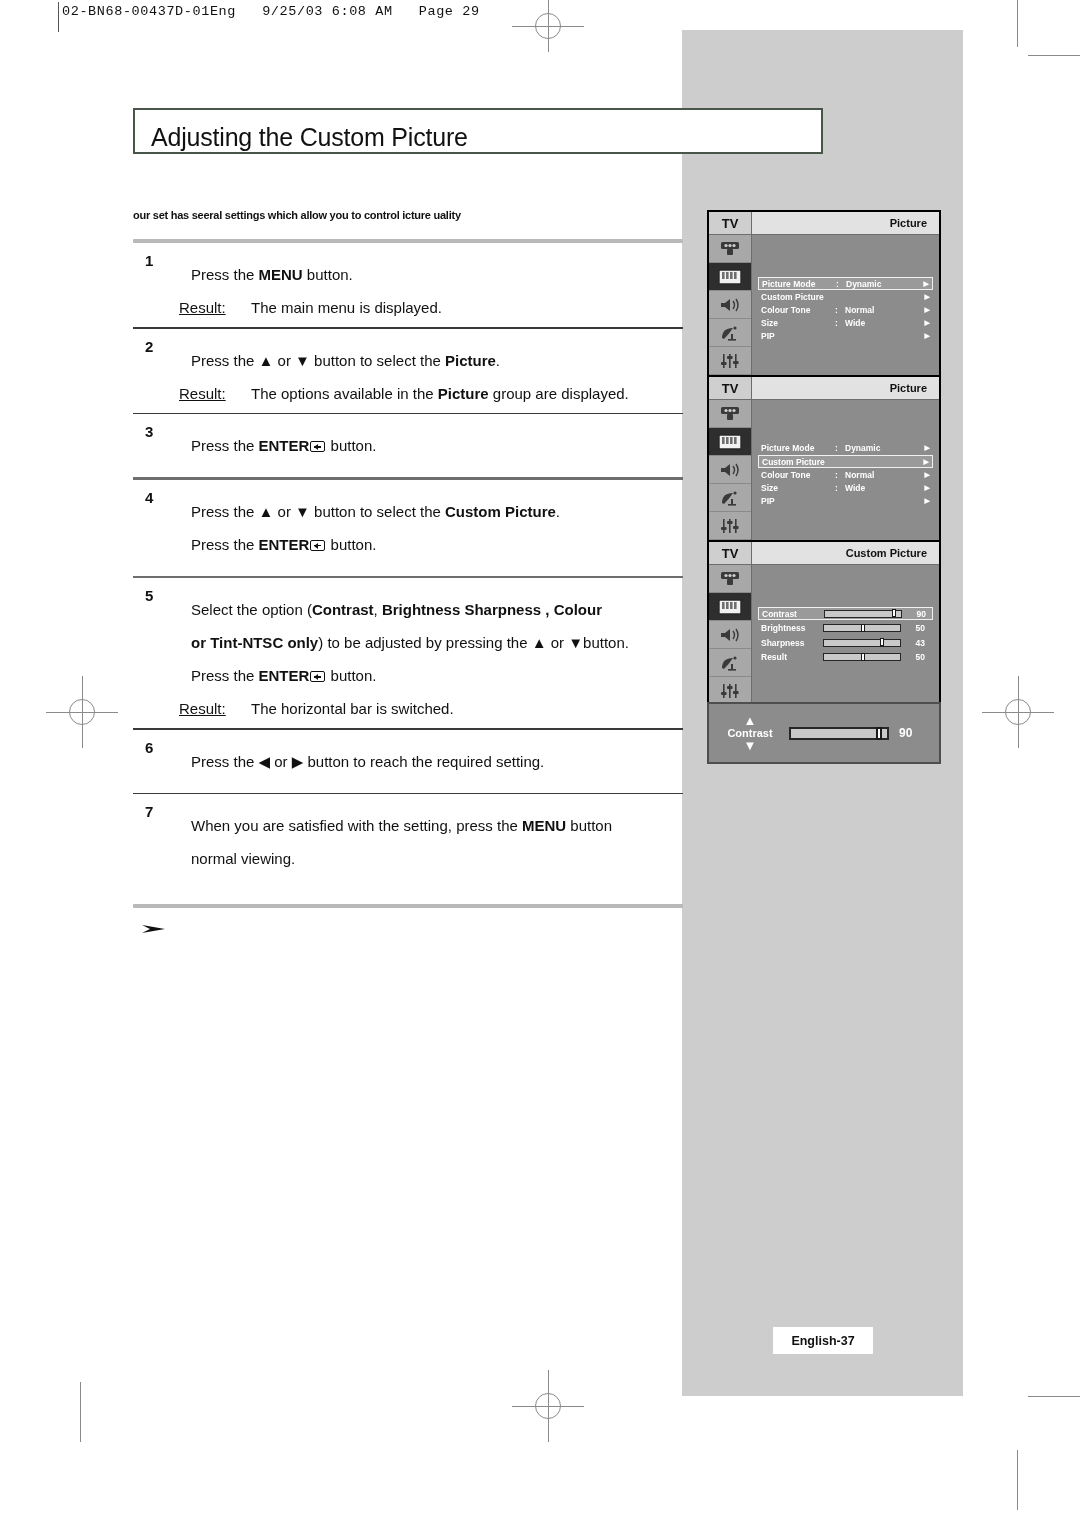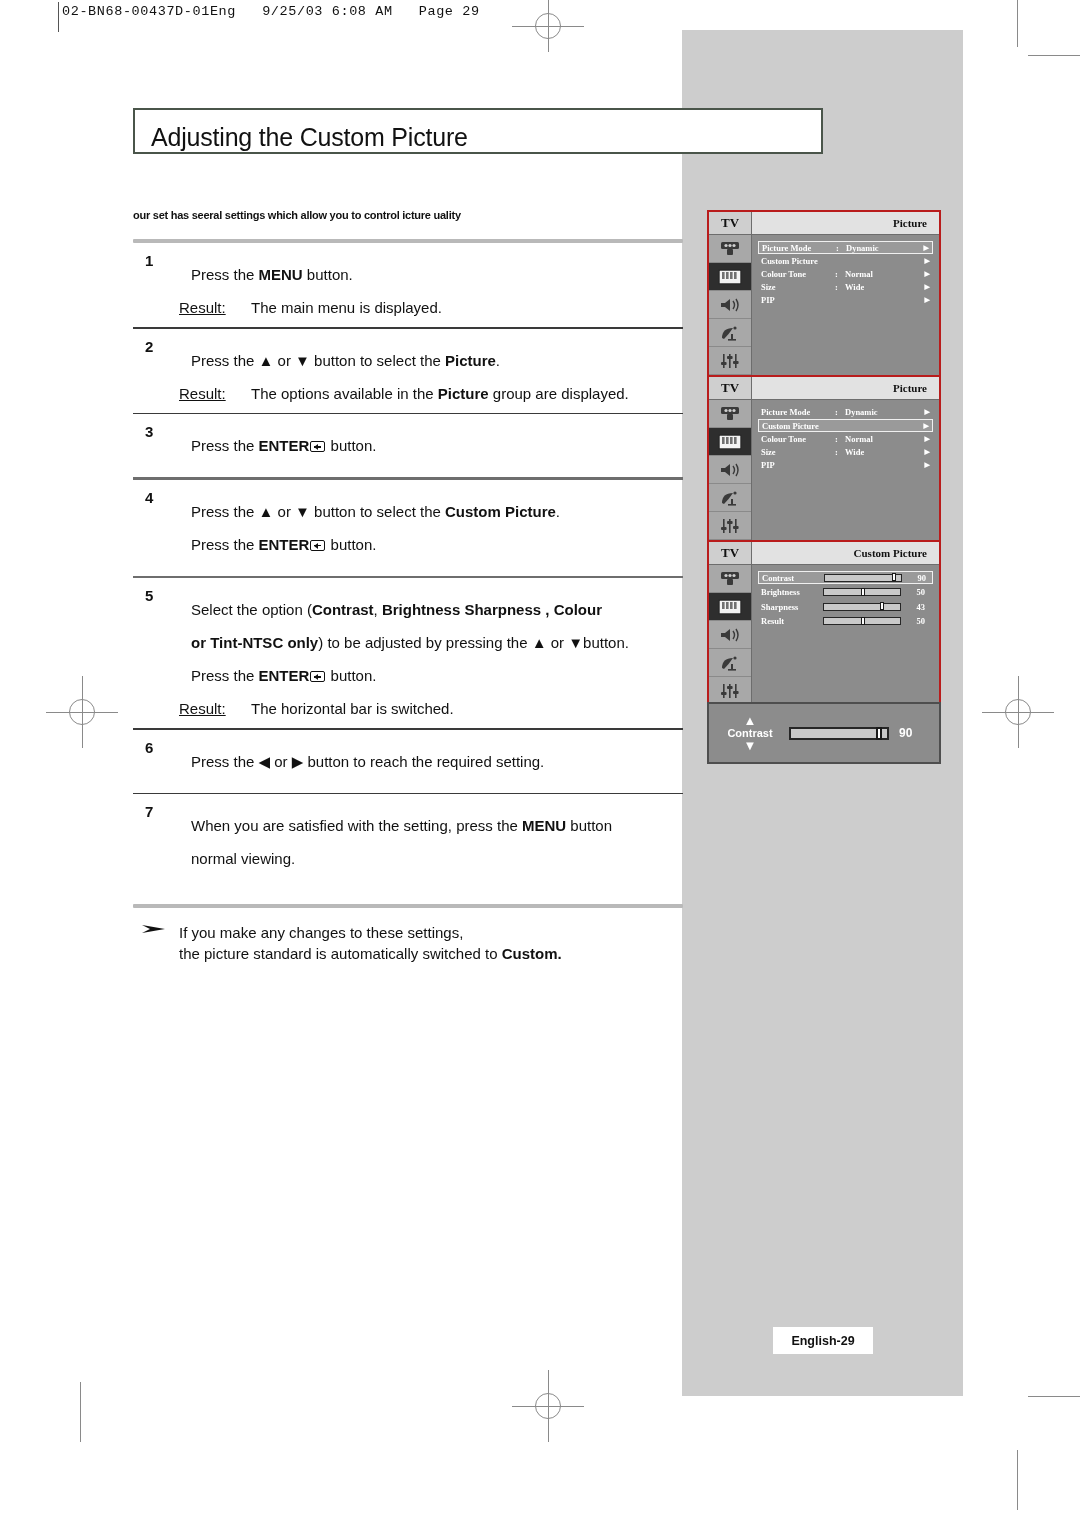--- a/index.html
+++ b/index.html
@@ -126,26 +126,25 @@
     width: 0; height: 0;
     border-top: 3px solid transparent; border-bottom: 3px solid transparent;
     border-right: 4px solid #111;
   }
 
   
   .osd {
     position: absolute;
     width: 234px;
     background: #8c8c8c;
-    border: 2px solid #b91c1c;
+    border: 2px solid #000000;
     box-sizing: border-box;
     font-size: 8.5px;
     color: #ffffff;
     overflow: hidden;
-    font-family: Liberation Serif, serif;
   }
   .osd-top {
     display: flex; height: 22px; align-items: stretch;
     background: #e2e2e2;
     border-bottom: 1px solid #6d6d6d;
   }
   .osd-top .tv {
     width: 42px; flex: 0 0 42px;
     display: flex; align-items: center; justify-content: center;
     font-size: 13px; font-weight: bold; color: #111;
@@ -161,21 +160,21 @@
   .osd-side {
     width: 42px; flex: 0 0 42px;
     background: #a8a8a8;
     border-right: 1px solid #6d6d6d;
   }
   .ic {
     height: 27px; display: flex; align-items: center; justify-content: center;
     border-bottom: 1px solid #8a8a8a;
   }
   .ic.sel { background: #2e2e2e; }
-  .osd-rows { flex: 1; padding: 6px 6px 14px 6px; }
+  .osd-rows { flex: 1; padding: 6px 6px 14px 6px; margin-top: 36px; }
   .row {
     display: flex; align-items: center;
     height: 12px; padding: 0 3px; margin-bottom: 1px;
     box-sizing: border-box;
     font-weight: bold; font-size: 8.5px;
   }
   .row.sel {
     background: #9a9a9a;
     border: 1px solid #f0f0f0;
     height: 13px;
@@ -364,24 +363,20 @@
         </div>
       </div>
     </div>
   <div class="rule-thick"></div>
   <div class="note">
     <div class="arrow">
       <svg width="26" height="14" viewBox="0 0 26 14" aria-hidden="true">
         <path d="M1 3 L24 7 L1 11 L9 7 Z" fill="#111"></path>
       </svg>
     </div>
-    <div class="body" id="note-host">
-        <div>If you make any changes to these settings,</div>
-        <div>the picture standard is automatically switched to <b>Custom.</b></div>
-      </div>
   </div>
 </div>
 
 <div class="osd" style="left:707px; top:210px;">
   <div class="osd-top">
     <div class="tv">TV</div>
     <div class="ttl">Picture</div>
   </div>
   <div class="osd-main">
     <div class="osd-side">
@@ -716,13 +711,13 @@
       <span>Contrast</span>
       <span class="tri">▼</span>
     </div>
     <div class="bar2">
       <div class="thumb" style="left: 84.6px;"></div>
     </div>
     <div class="num2">90</div>
   </div>
 </div>
 
-<div class="badge">English-29</div>
+<div class="badge">English-37</div>
 
 </body></html>

